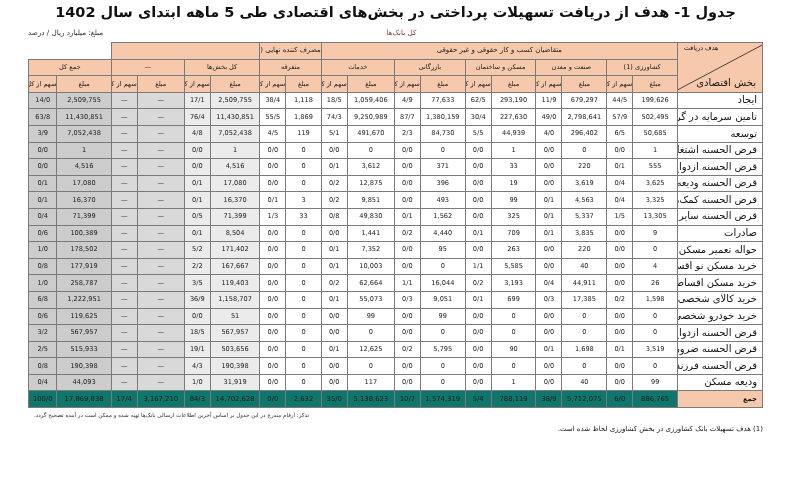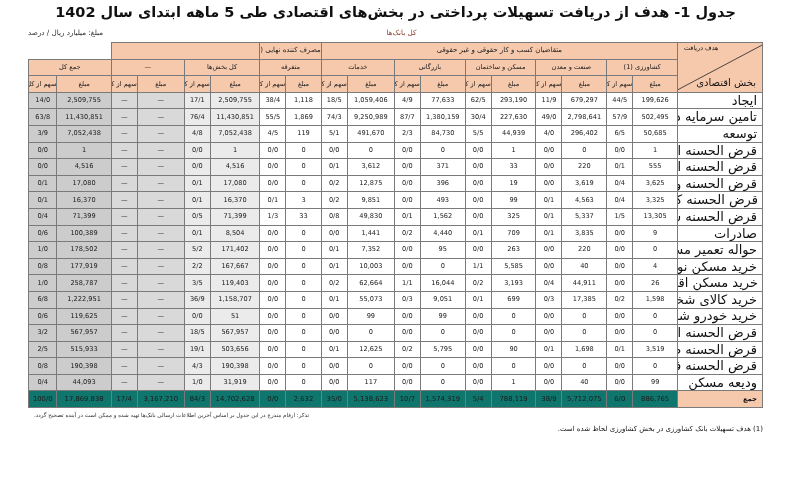--- a/index.html
+++ b/index.html
@@ -76,21 +76,21 @@
     position:absolute;top:2px;left:6px;font-size:6.4px;color:#111;
   }
   .corner .lbl-bot{
     position:absolute;bottom:3px;right:6px;font-size:10px;color:#111;
   }
 
   tbody td.rowlabel{
     text-align:right;
     padding-right:5px;
     background:#ffffff;
-    font-size:13px;
+    font-size:10px;
     color:#111;
   }
   tbody td.val{background:#ffffff;}
   tbody td.shadeA{background:#ebebeb;}
   tbody td.shadeB{background:#d9d9d9;}
   tbody td.shadeC{background:#cccccc;}
 
   tbody tr.total td{
     background:#0f766e;
     font-size:6.8px;

